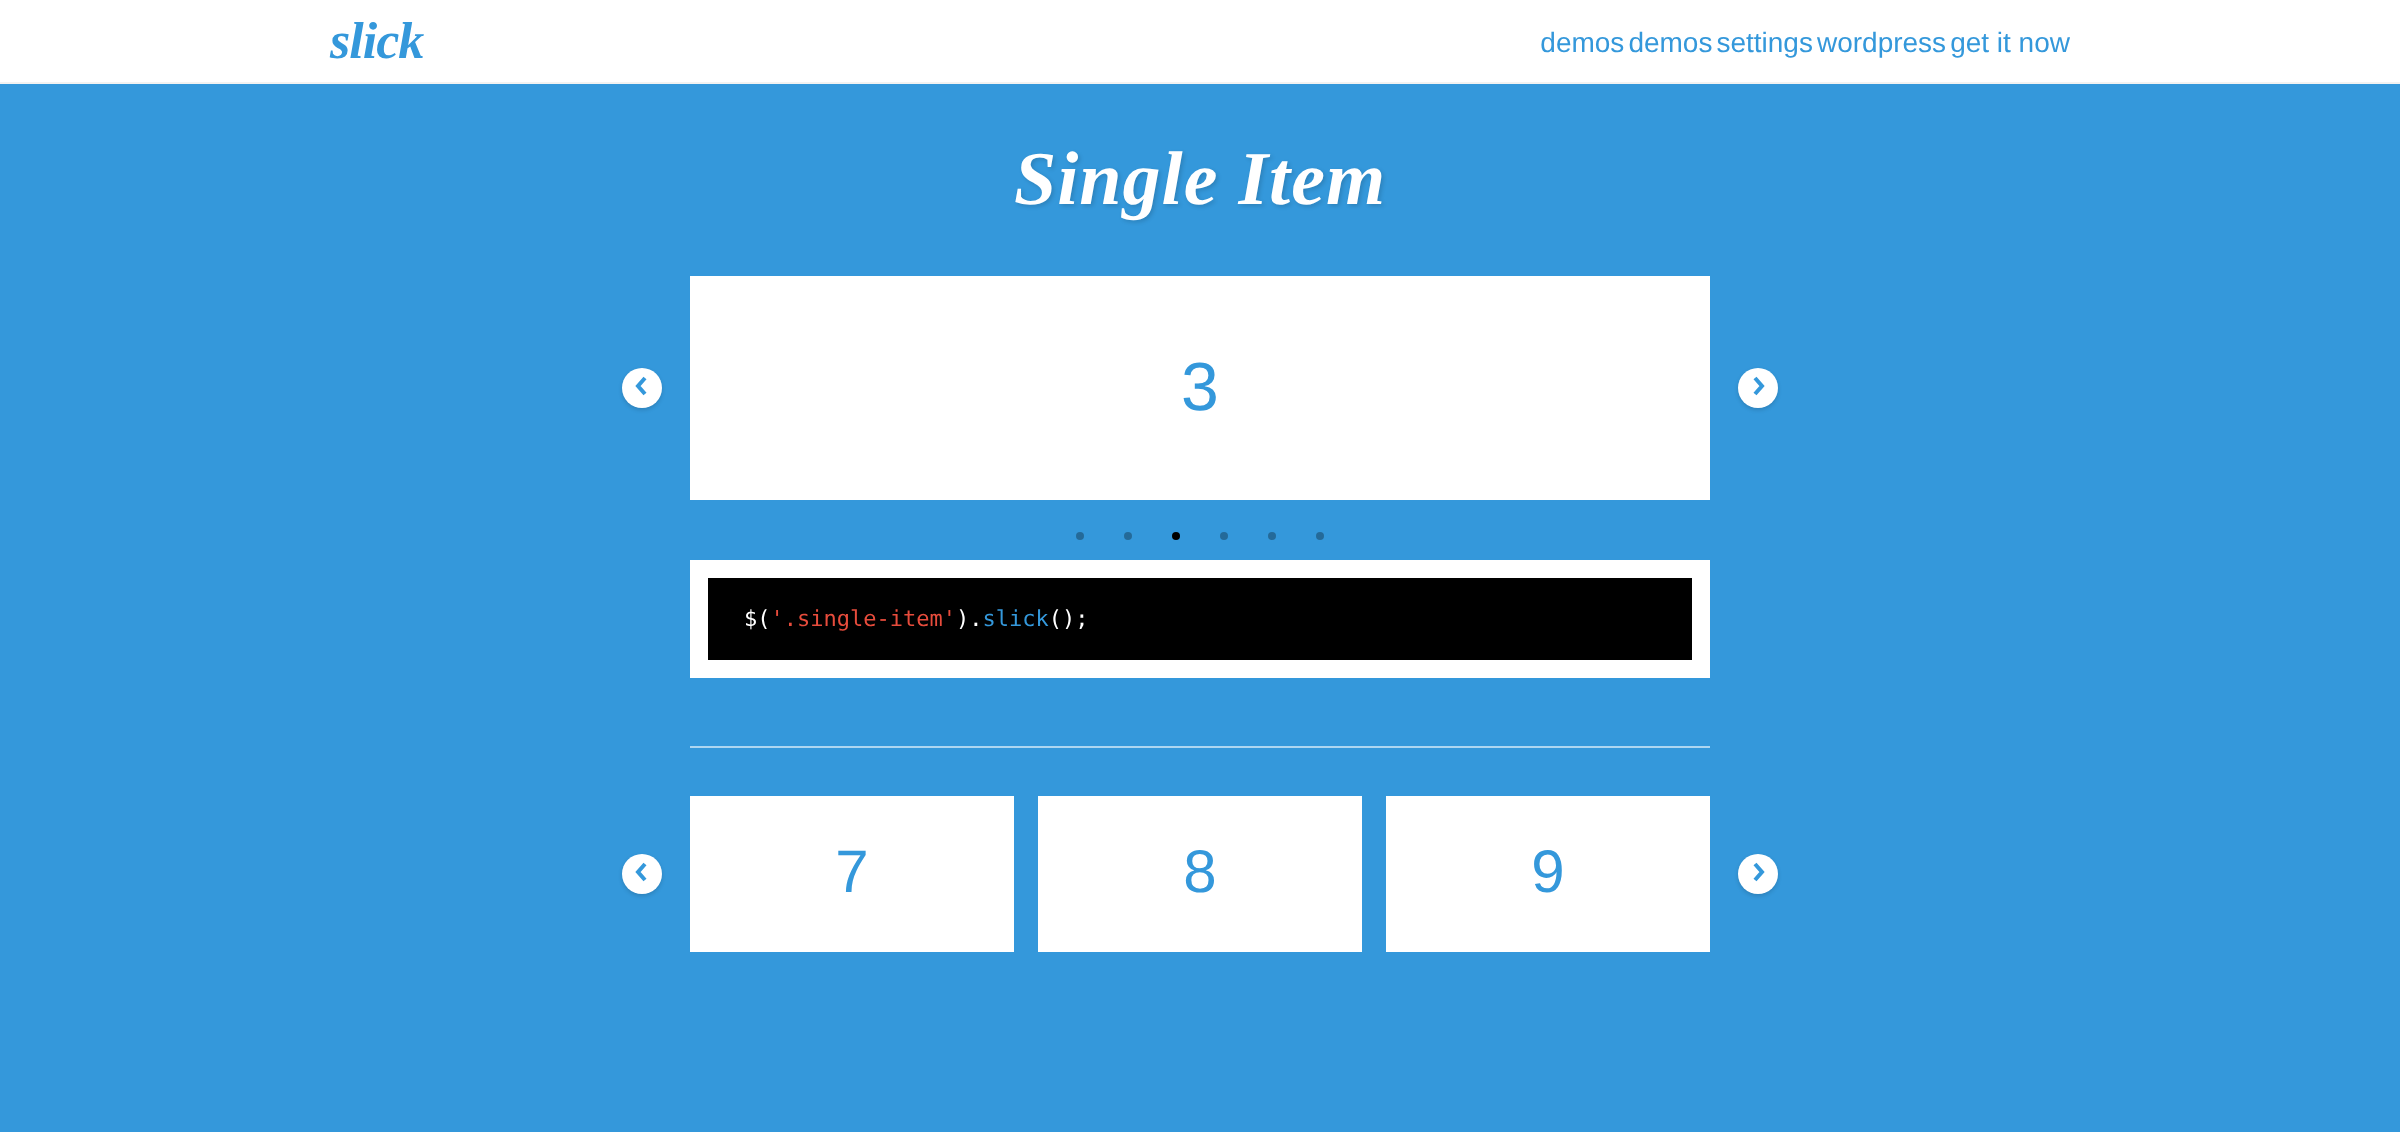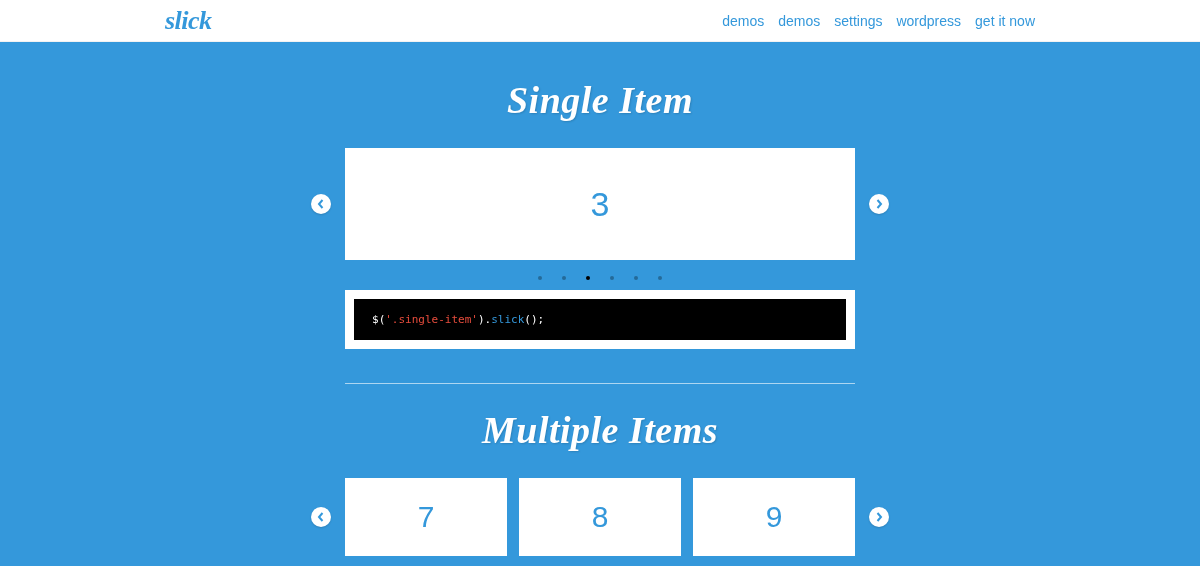--- a/index.html
+++ b/index.html
@@ -28,33 +28,33 @@
     .logo {
       font-family: 'Brush Script MT', cursive;
       font-style: italic;
       font-weight: bold;
       font-size: 26px;
       color: #3498db;
       letter-spacing: -0.5px;
     }
     .nav {
       display: flex;
-      gap: 14px;
+      gap: 2px;
       margin-left: 36px;
     }
     .nav a {
       color: #3498db;
       text-decoration: none;
       font-size: 14px;
       cursor: pointer;
     }
     .main {
       width: 510px;
       margin: 0 auto;
-      padding-top: 36px;
+      padding-top: 26px;
     }
     .section-title {
       font-family: 'Brush Script MT', cursive;
       font-style: italic;
       font-weight: bold;
       color: #fff;
       font-size: 38px;
       text-align: center;
       margin-bottom: 26px;
       text-shadow: 1px 1px 2px rgba(0,0,0,0.15);
@@ -189,21 +189,20 @@
     <span class="dot"></span>
     <span class="dot"></span>
   </div>
 
   <div class="codebox">
     <pre><span class="c-fn">$</span><span class="c-paren">(</span><span class="c-str">'.single-item'</span><span class="c-paren">).</span><span class="c-method">slick</span><span class="c-paren">();</span></pre>
   </div>
 
   <hr class="sep">
 
-  <h2 class="section-title">Multiple Items</h2>
 
   <div class="carousel-wrap">
     <div class="nav-arrow nav-prev">
       <span>
         <svg viewBox="0 0 10 10">
             <path d="M6.5 1 L3 5 L6.5 9" fill="none" stroke="#3498db" stroke-width="2"></path>
           </svg>
       </span>
     </div>
     <div class="multi">

